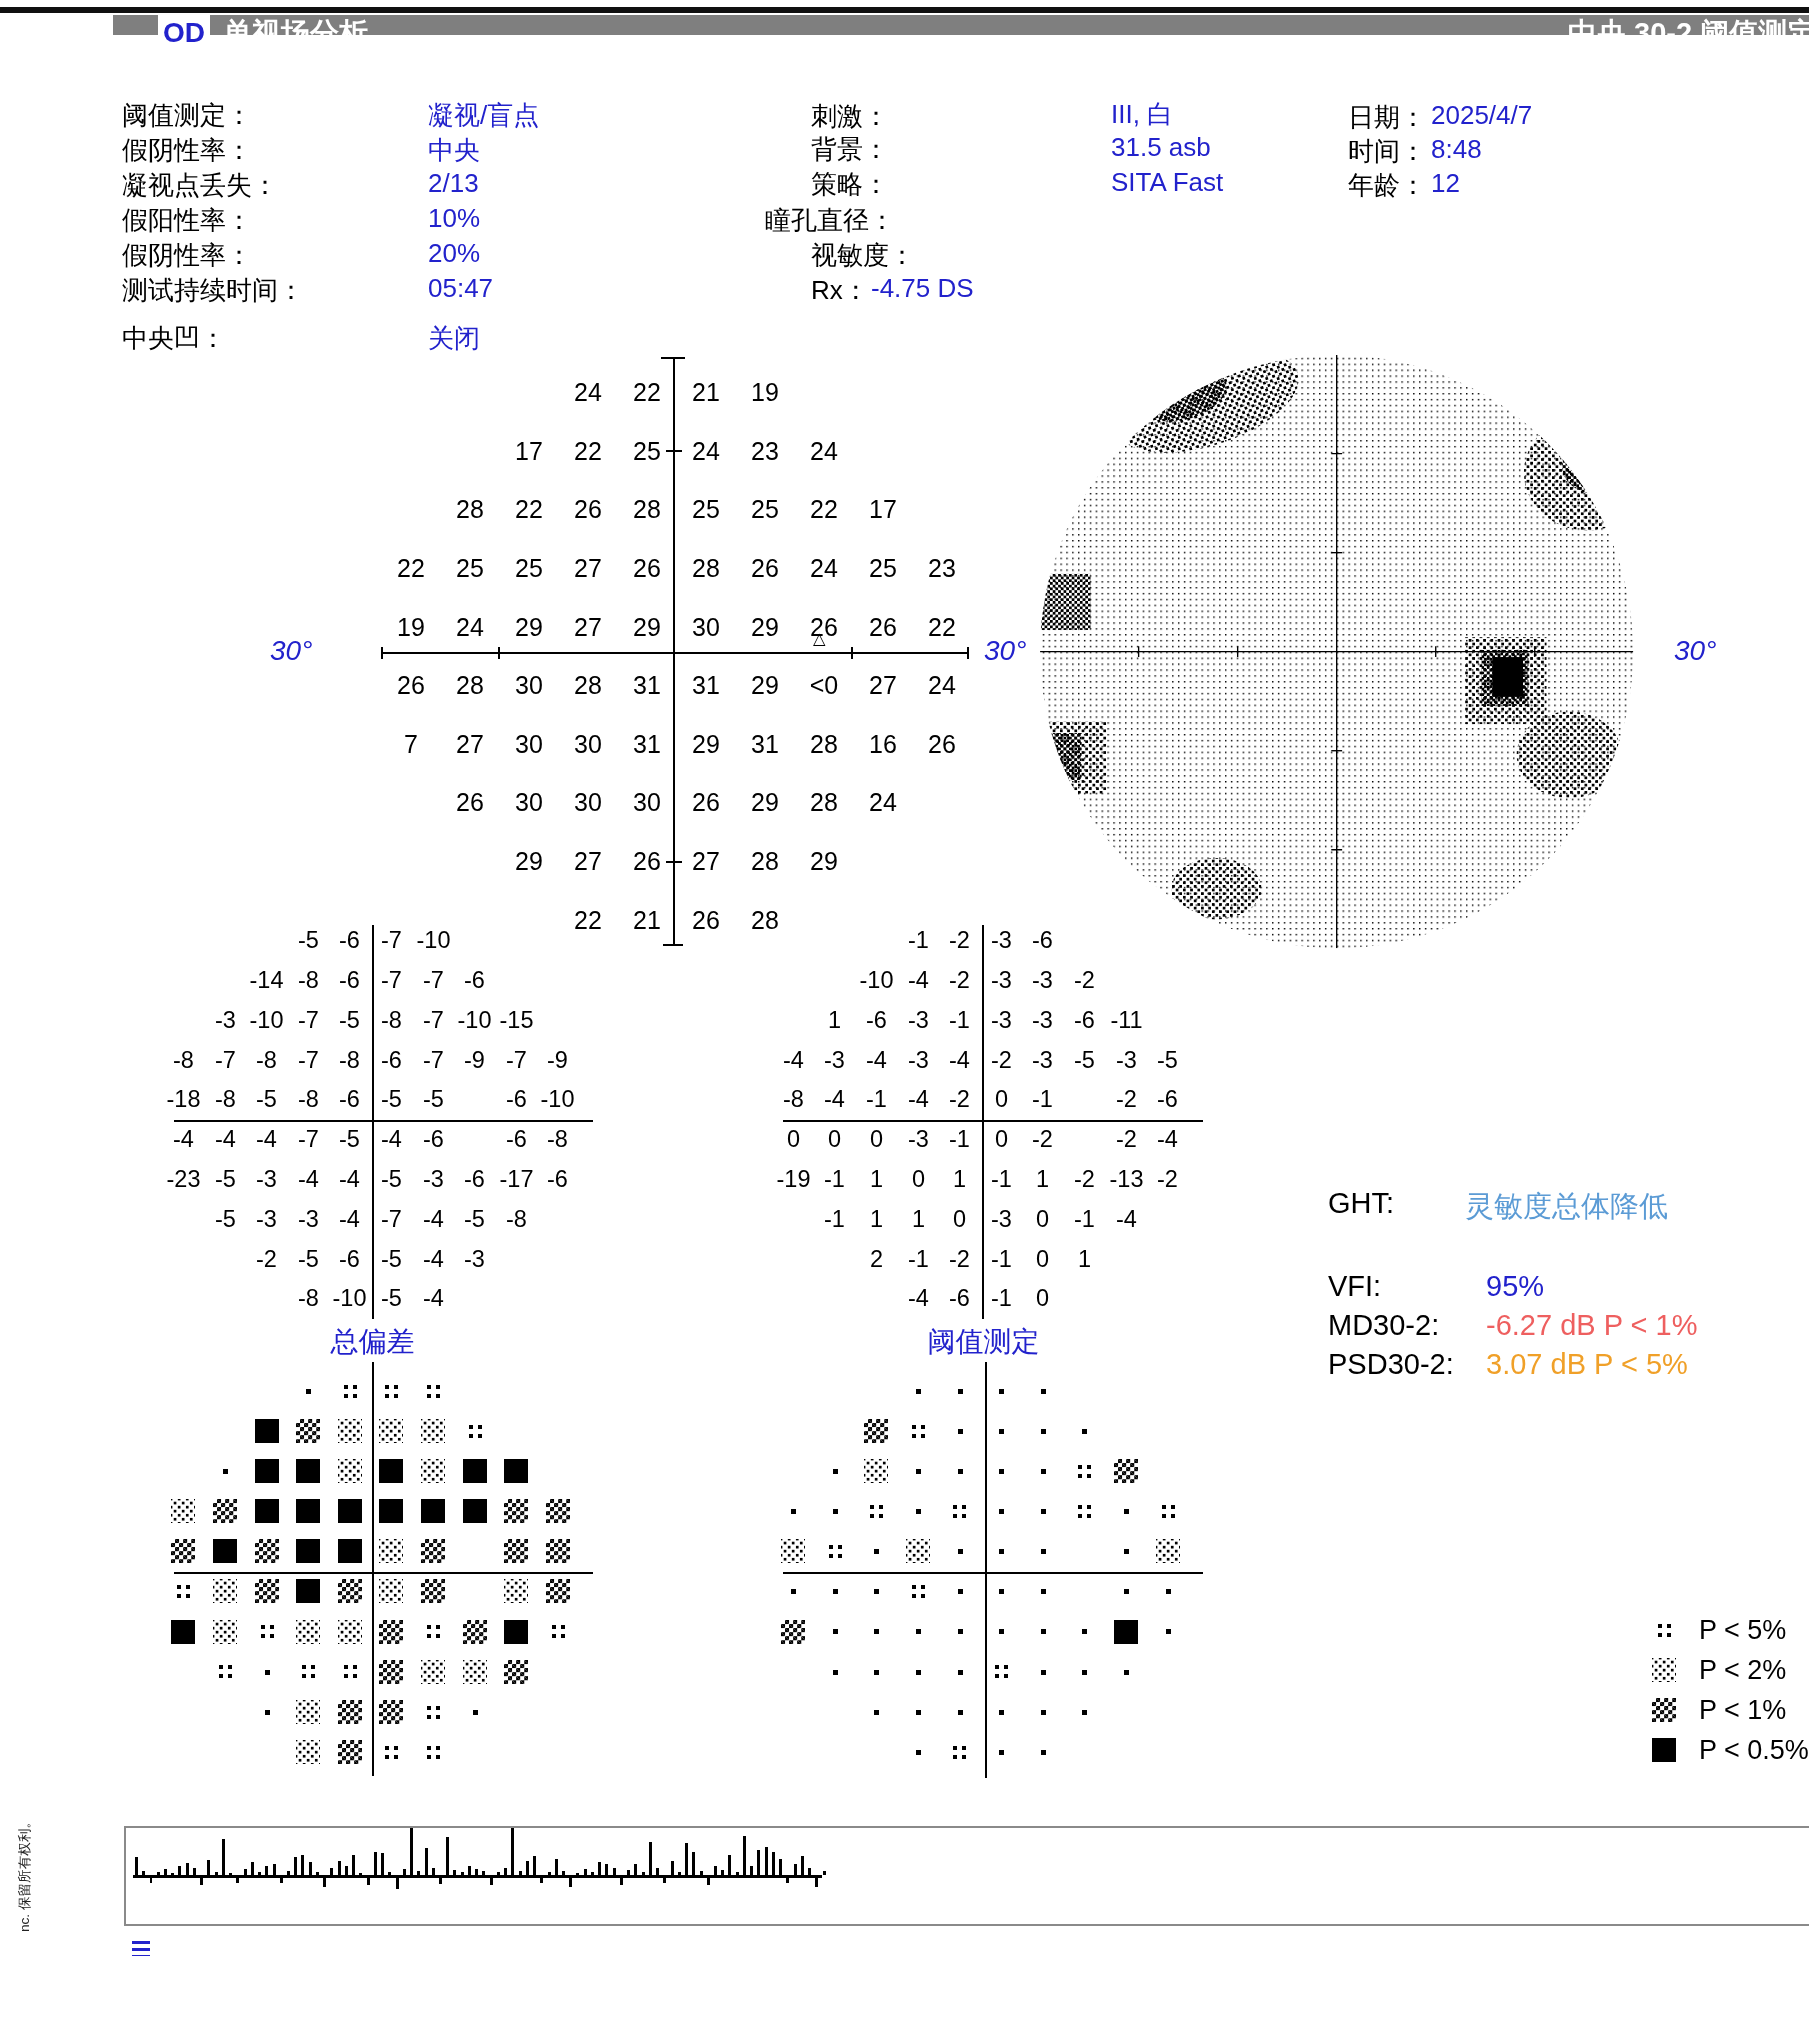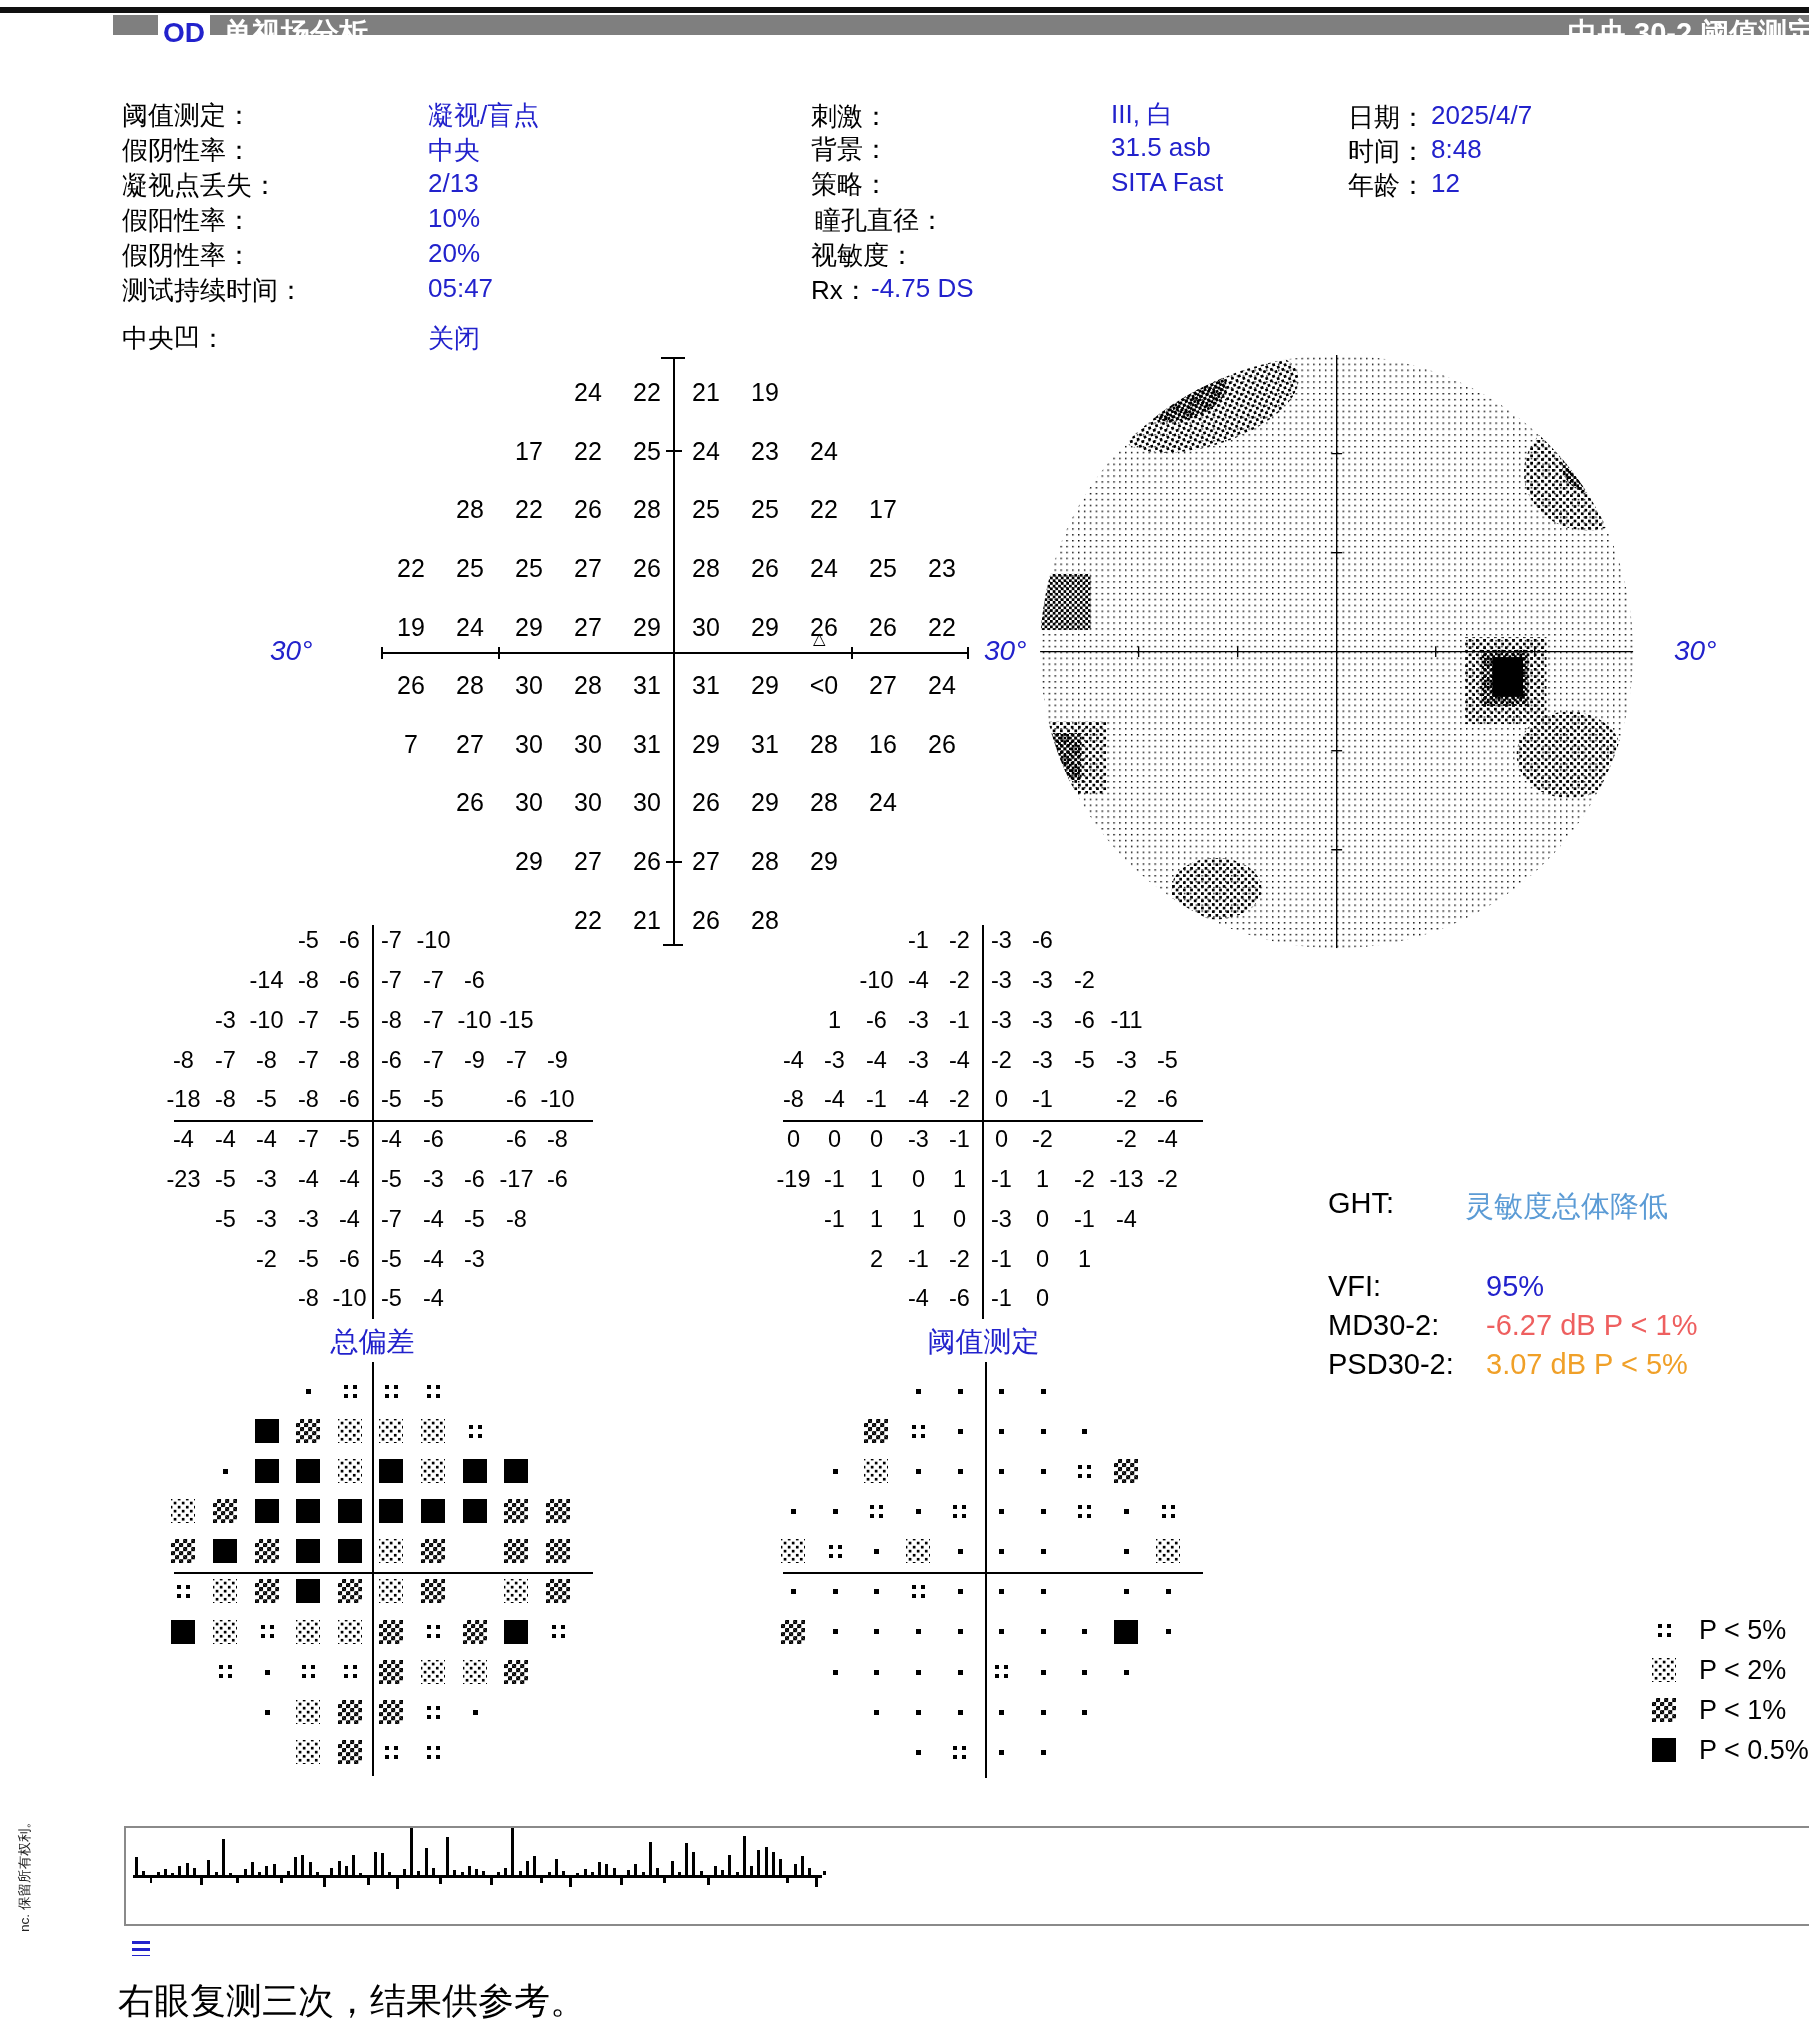--- a/index.html
+++ b/index.html
@@ -236,21 +236,20 @@
       <div class="gaze-bar" style="left: 646px; top: 24.4px; height: 22.6px;"></div>
       <div class="gaze-bar" style="left: 653px; top: 31px; height: 16.3px;"></div>
       <div class="gaze-bar" style="left: 660px; top: 50px; height: 5.4px;"></div>
       <div class="gaze-bar" style="left: 668px; top: 36px; height: 11px;"></div>
       <div class="gaze-bar" style="left: 675px; top: 28px; height: 19px;"></div>
       <div class="gaze-bar" style="left: 682px; top: 40px; height: 7.2px;"></div>
       <div class="gaze-bar" style="left: 689px; top: 50px; height: 9px;"></div>
       <div class="gaze-bar" style="left: 697px; top: 43px; height: 3.6px;"></div>
     </div>
 
-  <div id="caption">右眼复测三次，结果供参考。</div>
   <div id="fineprint">nc. 保留所有权利。</div>
   <div id="bluemark"></div>
 
 <div class="gcell" style="left: 559px; top: 378px;">24</div>
     <div class="gcell" style="left: 618px; top: 378px;">22</div>
     <div class="gcell" style="left: 677px; top: 378px;">21</div>
     <div class="gcell" style="left: 736px; top: 378px;">19</div>
     <div class="gcell" style="left: 500px; top: 437px;">17</div>
     <div class="gcell" style="left: 559px; top: 437px;">22</div>
     <div class="gcell" style="left: 618px; top: 437px;">25</div>
@@ -632,21 +631,21 @@
     <div class="param-label" style="left: 122px; top: 273px;">测试持续时间：</div>
     <div class="param-value" style="left: 428px; top: 273px;">05:47</div>
     <div class="param-label" style="left: 122px; top: 321px;">中央凹：</div>
     <div class="param-value" style="left: 428px; top: 321px;">关闭</div>
     <div class="param-label" style="left: 811px; top: 99px;">刺激：</div>
     <div class="param-value" style="left: 1111px; top: 97px;">III, 白</div>
     <div class="param-label" style="left: 811px; top: 132px;">背景：</div>
     <div class="param-value" style="left: 1111px; top: 132px;">31.5 asb</div>
     <div class="param-label" style="left: 811px; top: 167px;">策略：</div>
     <div class="param-value" style="left: 1111px; top: 167px;">SITA Fast</div>
-    <div class="param-label" style="left: 815px; top: 203px;">瞳孔直径：</div>
+    <div class="param-label" style="left: 765px; top: 203px;">瞳孔直径：</div>
     <div class="param-label" style="left: 811px; top: 238px;">视敏度：</div>
     <div class="param-label" style="left: 811px; top: 273px;">Rx：</div>
     <div class="param-value" style="left: 871px; top: 273px;">-4.75 DS</div>
     <div class="param-label" style="left: 1348px; top: 100px;">日期：</div>
     <div class="param-value" style="left: 1431px; top: 100px;">2025/4/7</div>
     <div class="param-label" style="left: 1348px; top: 134px;">时间：</div>
     <div class="param-value" style="left: 1431px; top: 134px;">8:48</div>
     <div class="param-label" style="left: 1348px; top: 168px;">年龄：</div>
     <div class="param-value" style="left: 1431px; top: 168px;">12</div>
     <div class="prob prob-5" style="left: 1658px; top: 1624px;"></div>

